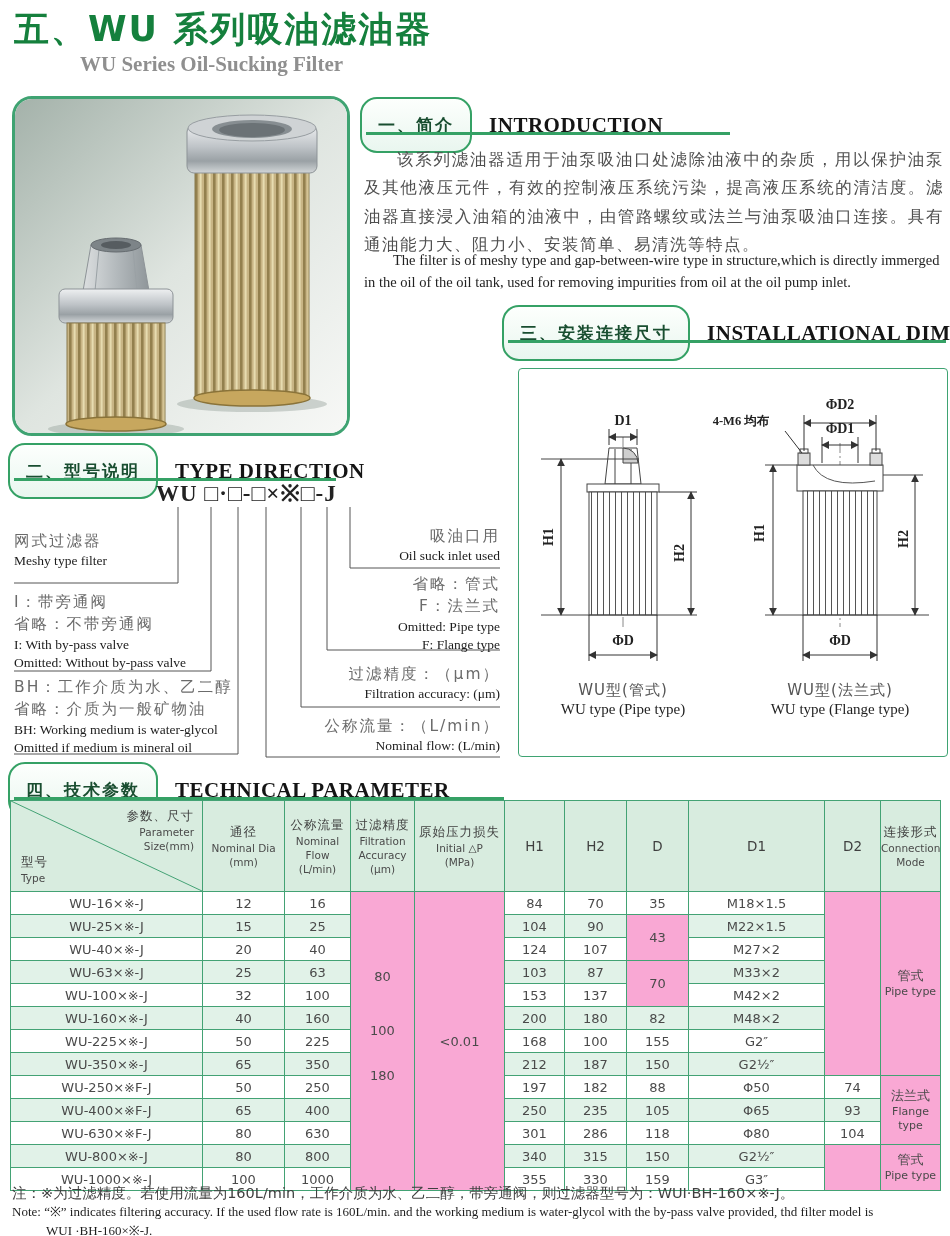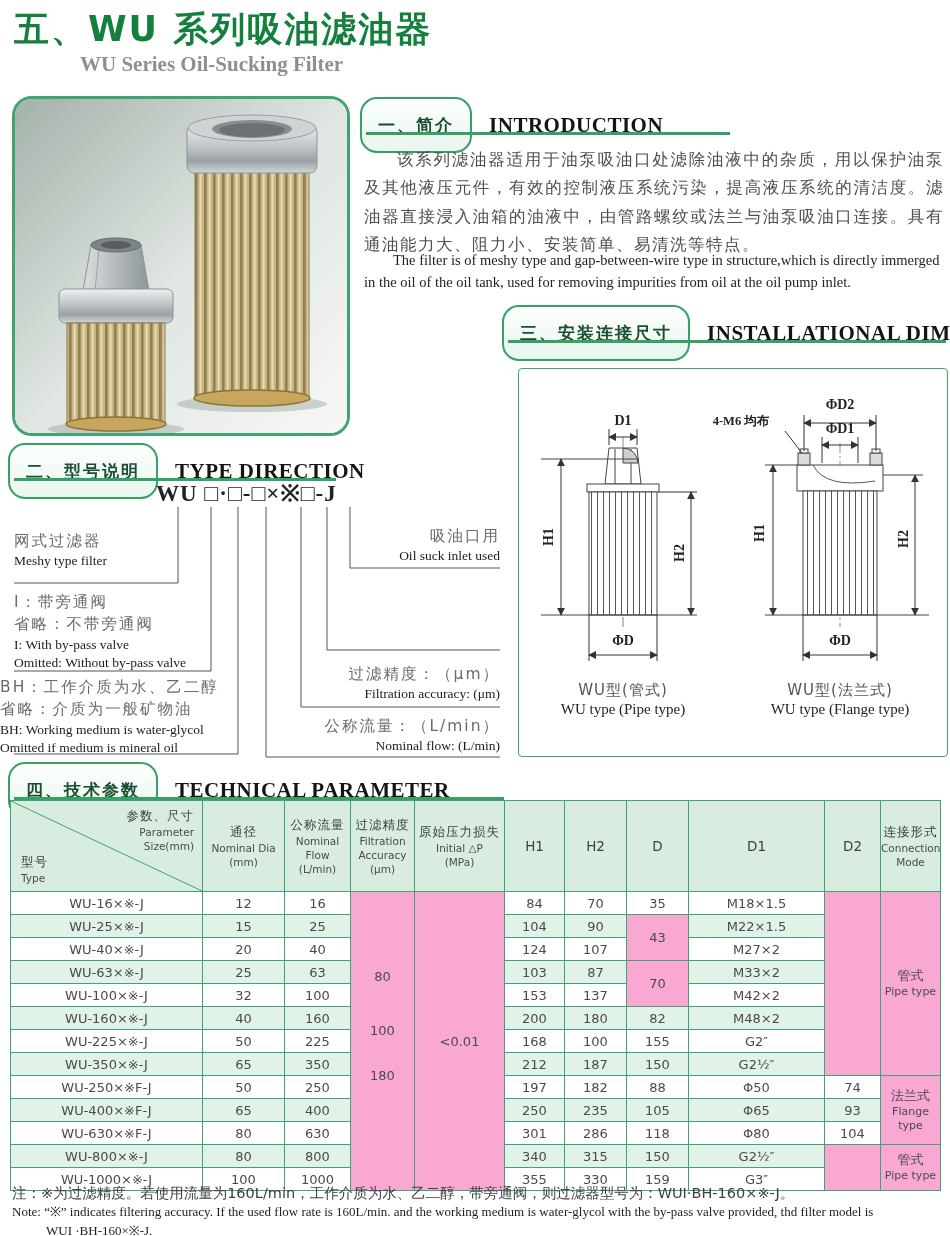--- a/index.html
+++ b/index.html
@@ -259,29 +259,35 @@
     <div class="tlabel" style="left:14px;top:57px;">
       <div class="lcn">网式过滤器</div>
       <div class="len">Meshy type filter</div>
     </div>
     <div class="tlabel" style="left:14px;top:118px;">
       <div class="lcn">I：带旁通阀</div>
       <div class="lcn">省略：不带旁通阀</div>
       <div class="len">I: With by-pass valve</div>
       <div class="len">Omitted: Without by-pass valve</div>
     </div>
-    <div class="tlabel" style="left:0;top:203px;">
+    <div class="tlabel" style="left:14px;top:203px;">
       <div class="lcn">BH：工作介质为水、乙二醇</div>
       <div class="lcn">省略：介质为一般矿物油</div>
       <div class="len">BH: Working medium is water-glycol</div>
       <div class="len">Omitted if medium is mineral oil</div>
     </div>
     <div class="tlabel right" style="right:20px;top:52px;width:220px;">
       <div class="lcn">吸油口用</div>
       <div class="len">Oil suck inlet used</div>
+    </div>
+    <div class="tlabel right" style="right:20px;top:100px;width:220px;">
+      <div class="lcn">省略：管式</div>
+      <div class="lcn">F：法兰式</div>
+      <div class="len">Omitted: Pipe type</div>
+      <div class="len">F: Flange type</div>
     </div>
     <div class="tlabel right" style="right:20px;top:190px;width:240px;">
       <div class="lcn">过滤精度：（μm）</div>
       <div class="len">Filtration accuracy: (μm)</div>
     </div>
     <div class="tlabel right" style="right:20px;top:242px;width:240px;">
       <div class="lcn">公称流量：（L/min）</div>
       <div class="len">Nominal flow: (L/min)</div>
     </div>
   </div>

